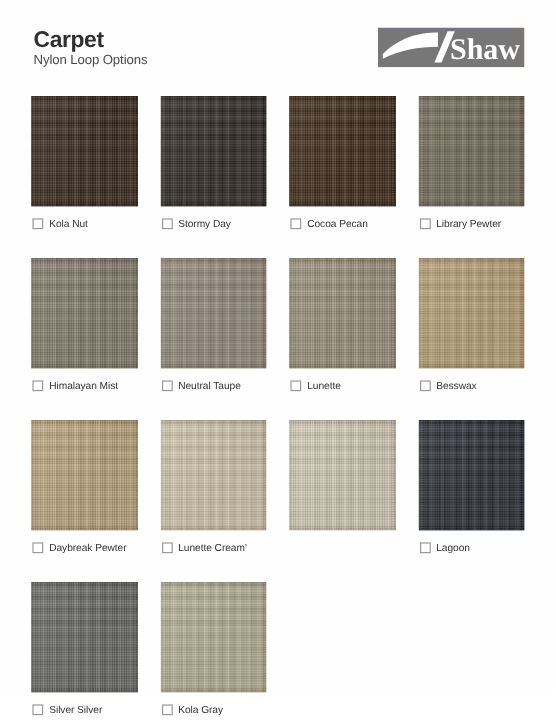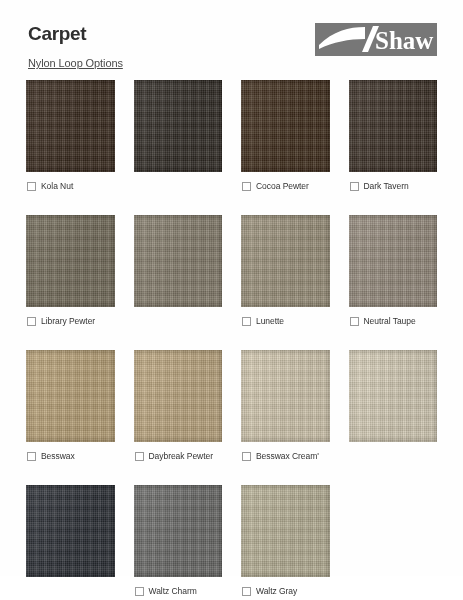--- a/index.html
+++ b/index.html
@@ -41,23 +41,22 @@
     font-size: 19px;
     font-weight: bold;
     color: #2f2f2f;
     letter-spacing: -0.3px;
     line-height: 19px;
   }
   .subtitle {
     font-size: 11px;
     color: #4a4a4a;
     line-height: 13px;
-    margin-top: 14px;
+    margin-top: 1px;
     letter-spacing: -0.1px;
-    text-decoration: underline;
   }
 
   .logo {
     width: 122px;
     height: 33px;
     background: #777777;
     position: relative;
     overflow: hidden;
     margin-top: 1px;
   }
@@ -184,91 +183,88 @@
         <span class="label-text">Kola Nut</span>
       </div>
     </div>
 
     <div class="cell">
       <div class="swatch" style="background-color: rgb(49, 43, 37);">
         <div class="weave"></div>
         <div class="weave2"></div>
         <div class="vignette"></div>
       </div>
+      <div class="label-row">
+        <span class="checkbox"></span>
+        <span class="label-text">Stormy Day</span>
+      </div>
     </div>
 
     <div class="cell">
       <div class="swatch" style="background-color: rgb(64, 44, 26);">
         <div class="weave"></div>
         <div class="weave2"></div>
         <div class="vignette"></div>
       </div>
       <div class="label-row">
         <span class="checkbox"></span>
-        <span class="label-text">Cocoa Pewter</span>
-      </div>
-    </div>
-
-    <div class="cell">
-      <div class="swatch" style="background-color: rgb(59, 47, 37);">
-        <div class="weave"></div>
-        <div class="weave2"></div>
-        <div class="vignette"></div>
-      </div>
-      <div class="label-row">
-        <span class="checkbox"></span>
-        <span class="label-text">Dark Tavern</span>
-      </div>
-    </div>
+        <span class="label-text">Cocoa Pecan</span>
+      </div>
+    </div>
+
 
     <div class="cell">
       <div class="swatch" style="background-color: rgb(120, 112, 93);">
         <div class="weave"></div>
         <div class="weave2"></div>
         <div class="vignette"></div>
       </div>
       <div class="label-row">
         <span class="checkbox"></span>
         <span class="label-text">Library Pewter</span>
       </div>
     </div>
 
     <div class="cell">
       <div class="swatch" style="background-color: rgb(139, 130, 112);">
         <div class="weave"></div>
         <div class="weave2"></div>
         <div class="vignette"></div>
       </div>
+      <div class="label-row">
+        <span class="checkbox"></span>
+        <span class="label-text">Himalayan Mist</span>
+      </div>
+    </div>
+
+    <div class="cell">
+      <div class="swatch" style="background-color: rgb(155, 144, 129);">
+        <div class="weave"></div>
+        <div class="weave2"></div>
+        <div class="vignette"></div>
+      </div>
+      <div class="label-row">
+        <span class="checkbox"></span>
+        <span class="label-text">Neutral Taupe</span>
+      </div>
     </div>
 
     <div class="cell">
       <div class="swatch" style="background-color: rgb(161, 151, 127);">
         <div class="weave"></div>
         <div class="weave2"></div>
         <div class="vignette"></div>
       </div>
       <div class="label-row">
         <span class="checkbox"></span>
         <span class="label-text">Lunette</span>
       </div>
     </div>
 
     <div class="cell">
-      <div class="swatch" style="background-color: rgb(155, 144, 129);">
-        <div class="weave"></div>
-        <div class="weave2"></div>
-        <div class="vignette"></div>
-      </div>
-      <div class="label-row">
-        <span class="checkbox"></span>
-        <span class="label-text">Neutral Taupe</span>
-      </div>
-    </div>
-
-    <div class="cell">
       <div class="swatch" style="background-color: rgb(193, 168, 123);">
         <div class="weave"></div>
         <div class="weave2"></div>
         <div class="vignette"></div>
       </div>
       <div class="label-row">
         <span class="checkbox"></span>
         <span class="label-text">Besswax</span>
       </div>
     </div>
@@ -286,59 +282,63 @@
     </div>
 
     <div class="cell">
       <div class="swatch" style="background-color: rgb(219, 208, 182);">
         <div class="weave"></div>
         <div class="weave2"></div>
         <div class="vignette"></div>
       </div>
       <div class="label-row">
         <span class="checkbox"></span>
-        <span class="label-text">Besswax Cream'</span>
+        <span class="label-text">Lunette Cream'</span>
       </div>
     </div>
 
     <div class="cell">
       <div class="swatch" style="background-color: rgb(222, 213, 189);">
         <div class="weave"></div>
         <div class="weave2"></div>
         <div class="vignette"></div>
       </div>
     </div>
 
     <div class="cell">
       <div class="swatch" style="background-color: rgb(43, 47, 54);">
         <div class="weave"></div>
         <div class="weave2"></div>
         <div class="vignette"></div>
       </div>
+      <div class="label-row">
+        <span class="checkbox"></span>
+        <span class="label-text">Lagoon</span>
+      </div>
     </div>
 
 
     <div class="cell">
       <div class="swatch" style="background-color: rgb(110, 110, 108);">
         <div class="weave"></div>
         <div class="weave2"></div>
         <div class="vignette"></div>
       </div>
       <div class="label-row">
         <span class="checkbox"></span>
-        <span class="label-text">Waltz Charm</span>
+        <span class="label-text">Silver Silver</span>
       </div>
     </div>
 
     <div class="cell">
       <div class="swatch" style="background-color: rgb(192, 184, 156);">
         <div class="weave"></div>
         <div class="weave2"></div>
         <div class="vignette"></div>
       </div>
       <div class="label-row">
         <span class="checkbox"></span>
-        <span class="label-text">Waltz Gray</span>
+        <span class="label-text">Kola Gray</span>
       </div>
     </div>
 
   </div>
 </div>
 
 </body></html>

